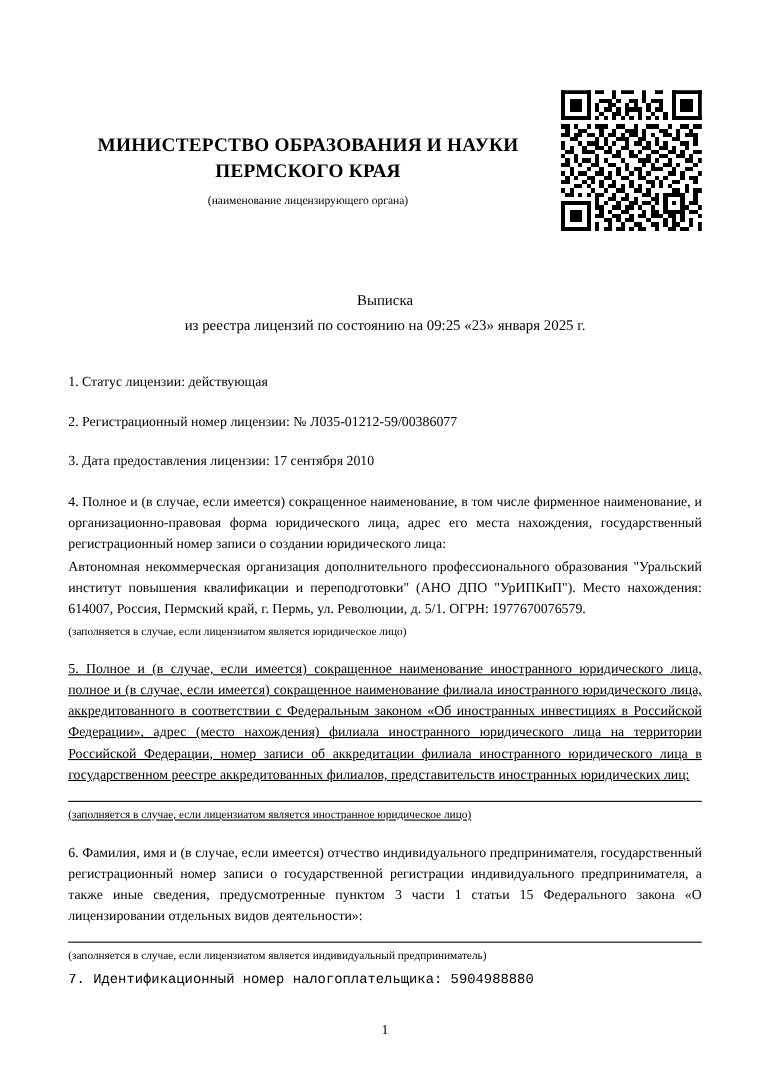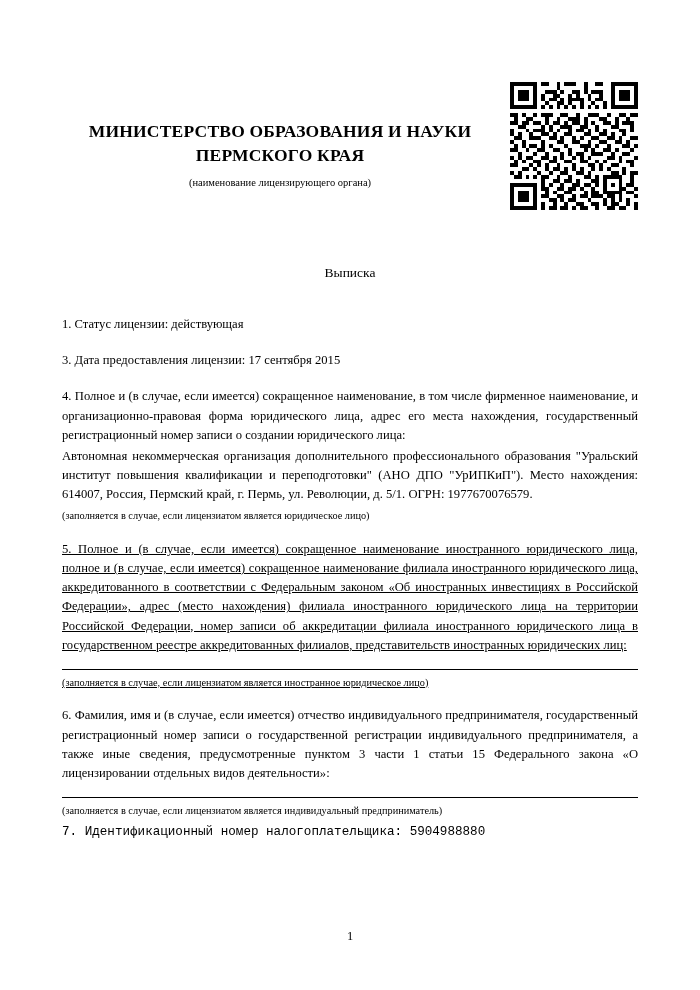--- a/index.html
+++ b/index.html
@@ -390,31 +390,35 @@
   </div>
 
   <div class="header">
     <div class="org-line">МИНИСТЕРСТВО ОБРАЗОВАНИЯ И НАУКИ</div>
     <div class="org-line">ПЕРМСКОГО КРАЯ</div>
     <div class="org-sub">(наименование лицензирующего органа)</div>
   </div>
 
   <div class="title-block">
     <div>Выписка</div>
+    <div>из реестра лицензий по состоянию на 09:25 «23» января 2025 г.</div>
   </div>
 
   <div class="items">
 
     <div class="item">
       <span class="body-line">1. Статус лицензии: действующая</span>
     </div>
 
+    <div class="item" style="margin-top:12px;">
+      <span class="body-line">2. Регистрационный номер лицензии: № Л035-01212-59/00386077</span>
+    </div>
 
     <div class="item" style="margin-top:14px;">
-      <span class="body-line">3. Дата предоставления лицензии: 17 сентября 2015</span>
+      <span class="body-line">3. Дата предоставления лицензии: 17 сентября 2010</span>
     </div>
 
     <div class="item justify-all" style="margin-top:16px;margin-bottom:0;">
       <span class="body-line">4. Полное и (в случае, если имеется) сокращенное наименование, в том числе фирменное наименование, и организационно-правовая форма юридического лица, адрес его места нахождения, государственный регистрационный номер записи о создании юридического лица:</span>
       <span class="body-line" style="margin-top:2px;">Автономная некоммерческая организация дополнительного профессионального образования "Уральский институт повышения квалификации и переподготовки" (АНО ДПО "УрИПКиП"). Место нахождения: 614007, Россия, Пермский край, г. Пермь, ул. Революции, д. 5/1. ОГРН: 1977670076579.</span>
       <div class="note">(заполняется в случае, если лицензиатом является юридическое лицо)</div>
     </div>
 
     <div class="item justify-all" style="margin-top:16px;margin-bottom:0;text-decoration:underline;">
       <span class="body-line">5. Полное и (в случае, если имеется) сокращенное наименование иностранного юридического лица, полное и (в случае, если имеется) сокращенное наименование филиала иностранного юридического лица, аккредитованного в соответствии с Федеральным законом «Об иностранных инвестициях в Российской Федерации», адрес (место нахождения) филиала иностранного юридического лица на территории Российской Федерации, номер записи об аккредитации филиала иностранного юридического лица в государственном реестре аккредитованных филиалов, представительств иностранных юридических лиц:</span>

